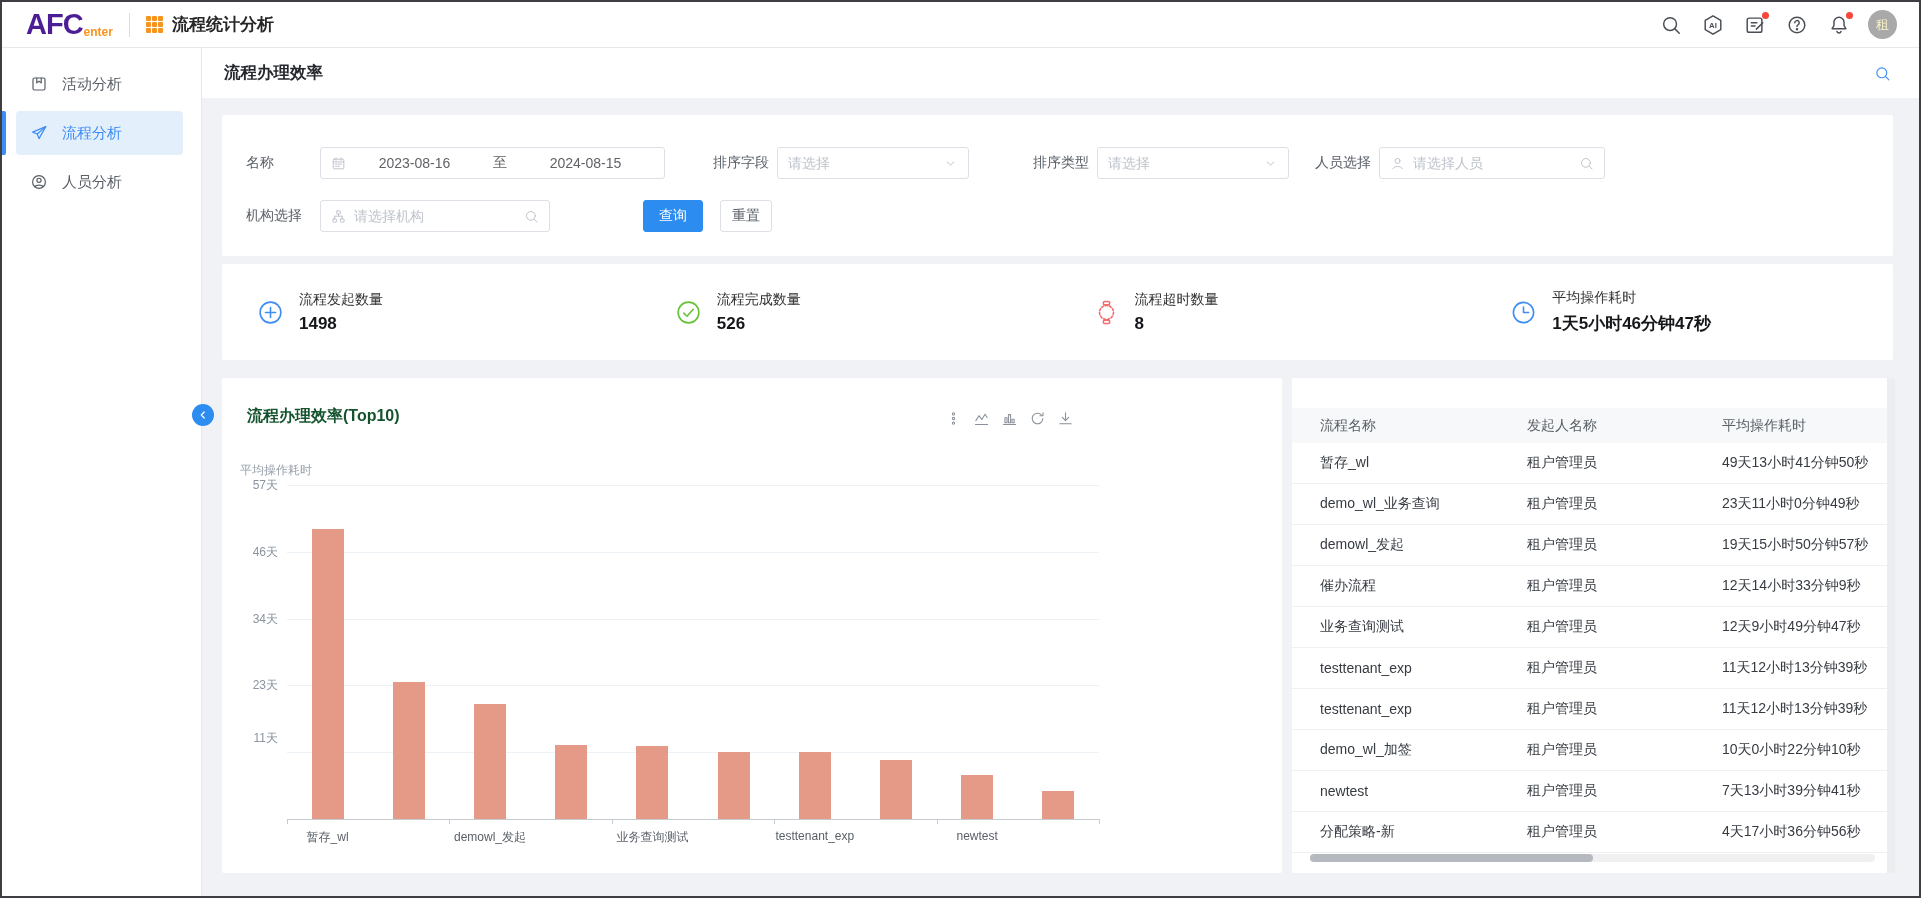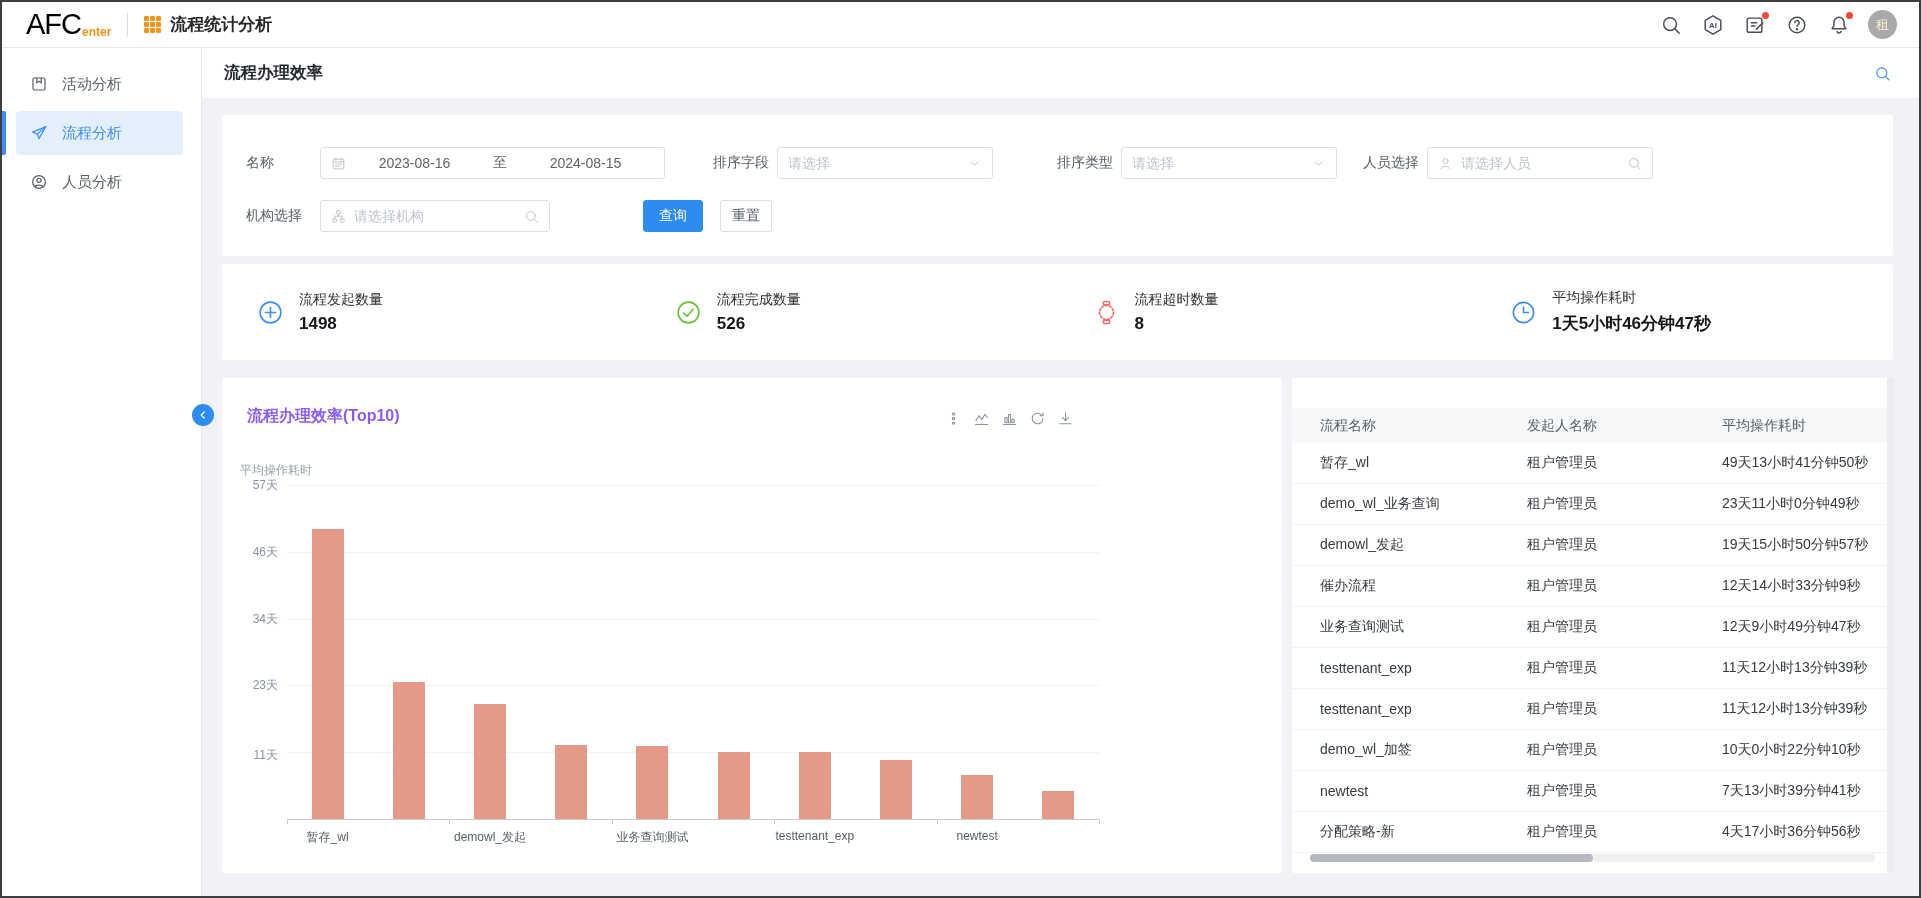--- a/index.html
+++ b/index.html
@@ -3,21 +3,21 @@
 <meta charset="utf-8">
 <style>
   * { box-sizing: border-box; margin: 0; padding: 0; }
   html,body { background:#8a8a8a; }
   body { font-family: "Liberation Sans", "DejaVu Sans", sans-serif; font-size:14px; color:#333; }
   .window { position:relative; width:1921px; height:898px; background:#F0F2F5; border:2px solid #3E3E42; overflow:hidden; }
 
   
   .top-header { display:flex; align-items:center; height:46px; background:#fff; border-bottom:1px solid #E8E8E8; padding:0 22px 0 24px; }
   .logo { display:flex; align-items:flex-end; line-height:1; }
-  .logo-main { font-size:29px; font-weight:400; color:#000000; letter-spacing:-1px; }
+  .logo-main { font-size:29px; font-weight:700; color:#4c1d95; letter-spacing:-1px; }
   .logo-sub { font-size:12px; font-weight:700; color:#F7941E; margin:0 0 1px 1px; }
   .hdr-divider { width:1px; height:24px; background:#DCDCDC; margin:0 16px; }
   .grid-logo { display:grid; grid-template-columns:repeat(3,5px); grid-template-rows:repeat(3,5px); gap:1px; margin-right:9px; }
   .grid-logo i { background:#F7941E; border-radius:1px; }
   .app-title { font-size:17px; font-weight:700; color:#262626; }
   .hdr-right { margin-left:auto; display:flex; align-items:center; }
   .hicon { position:relative; width:22px; height:22px; margin-left:20px; color:#4A4F57; cursor:pointer; }
   .hicon svg { width:22px; height:22px; }
   .badge { position:absolute; top:-2px; right:-3px; width:7px; height:7px; border-radius:50%; background:#F5483B; }
   .avatar { width:29px; height:29px; border-radius:50%; background:#A9A9A9; color:#FBF3C9; font-size:13px; display:flex; align-items:center; justify-content:center; margin-left:18px; cursor:pointer; }
@@ -41,21 +41,21 @@
   
   .filter-card { margin:17px 26px 0 20px; height:141px; background:#fff; border-radius:2px; padding:32px 24px 0; }
   .f-row { display:flex; align-items:center; height:32px; margin-bottom:21px; }
   .flabel { color:#5A6068; margin-right:8px; white-space:nowrap; }
   .w66 { width:66px; }
   .fbox { height:32px; border:1px solid #DCDFE6; border-radius:3px; background:#fff; display:flex; align-items:center; padding:0 10px; cursor:pointer; }
   .fbox svg { width:15px; height:15px; color:#C0C4CC; flex:none; }
   .date-box { width:345px; }
   .date-box .dt { flex:1; text-align:center; color:#606266; }
   .date-box .sep { width:34px; text-align:center; color:#606266; }
-  .sel-box { width:216px; }
+  .sel-box { width:192px; }
   .inp-person { width:226px; }
   .inp-org { width:230px; }
   .fbox input { border:none; outline:none; flex:1; min-width:0; font:inherit; color:#606266; background:transparent; margin:0 8px 0 8px; }
   .fbox input::placeholder { color:#BFC4CC; }
   .sel-box input { margin-left:0; }
   .ml48 { margin-left:48px; } .ml64 { margin-left:64px; } .ml26 { margin-left:26px; }
   .btn { height:32px; border-radius:3px; font:inherit; cursor:pointer; }
   .btn-primary { width:60px; background:#2D8CF0; border:1px solid #2D8CF0; color:#fff; margin-left:93px; }
   .btn-default { width:52px; background:#fff; border:1px solid #DCDFE6; color:#5A6068; margin-left:17px; }
 
@@ -63,21 +63,21 @@
   .stats-card { margin:8px 26px 0 20px; height:96px; background:#fff; border-radius:2px; display:flex; align-items:center; }
   .stat { flex:1; display:flex; align-items:center; padding-left:35px; }
   .stat svg { width:27px; height:27px; stroke-width:1.4; flex:none; }
   .stat-txt { margin-left:15px; }
   .stat-label { font-size:14px; color:#303133; }
   .stat-value { font-size:17px; font-weight:700; color:#15171A; margin-top:5px; }
 
   
   .bottom { margin:18px 26px 0 20px; display:flex; gap:10px; height:495px; }
   .chart-card { width:1060px; flex:none; background:#fff; border-radius:2px; position:relative; }
-  .chart-title { position:absolute; left:25px; top:28px; font-size:16px; font-weight:700; color:#8b5cf6; }
+  .chart-title { position:absolute; left:25px; top:28px; font-size:16px; font-weight:700; color:#14532d; }
   .chart-toolbar { position:absolute; top:32px; right:208px; display:flex; gap:11px; color:#8A919A; }
   .chart-toolbar span { width:17px; height:17px; cursor:pointer; }
   .chart-toolbar svg { width:17px; height:17px; stroke-width:1.5; }
   .chart-area { position:absolute; inset:0; }
   .y-name { position:absolute; left:18px; top:84px; font-size:12px; color:#98A0AA; }
   .gridline { position:absolute; height:1px; background:#EDF2F7; }
   .axisline { position:absolute; height:1px; background:#C6CBD2; }
   .ytick { position:absolute; left:0; width:56px; text-align:right; font-size:12px; color:#8A93A0; }
   .xtickmark { position:absolute; width:1px; height:5px; background:#C6CBD2; }
   .xlabel { position:absolute; font-size:12px; color:#5A6068; transform:translateX(-50%); white-space:nowrap; }
@@ -372,21 +372,21 @@
               <div class="y-name">平均操作耗时</div>
               <div class="gridline" style="left:65px;top:107px;width:812px"></div>
               <div class="ytick" style="top:99px">57天</div>
               <div class="gridline" style="left:65px;top:173.8px;width:812px"></div>
               <div class="ytick" style="top:165.8px">46天</div>
               <div class="gridline" style="left:65px;top:240.6px;width:812px"></div>
               <div class="ytick" style="top:232.6px">34天</div>
               <div class="gridline" style="left:65px;top:307.4px;width:812px"></div>
               <div class="ytick" style="top:299.4px">23天</div>
               <div class="gridline" style="left:65px;top:374.2px;width:812px"></div>
-              <div class="ytick" style="top:369px">11天</div>
+              <div class="ytick" style="top:352px">11天</div>
               <div class="axisline" style="left:65px;top:441px;width:812px"></div>
               <div class="xtickmark" style="left:65px;top:441px"></div>
               <div class="xtickmark" style="left:227.4px;top:441px"></div>
               <div class="xtickmark" style="left:389.8px;top:441px"></div>
               <div class="xtickmark" style="left:552.2px;top:441px"></div>
               <div class="xtickmark" style="left:714.6px;top:441px"></div>
               <div class="xtickmark" style="left:877px;top:441px"></div>
               <div class="bar" style="left:89.6px;top:151px;height:290px;background:#E59A87"></div>
               <div class="bar" style="left:170.79999999999998px;top:304px;height:137px;background:#E59A87"></div>
               <div class="bar" style="left:252px;top:326px;height:115px;background:#E59A87"></div>

